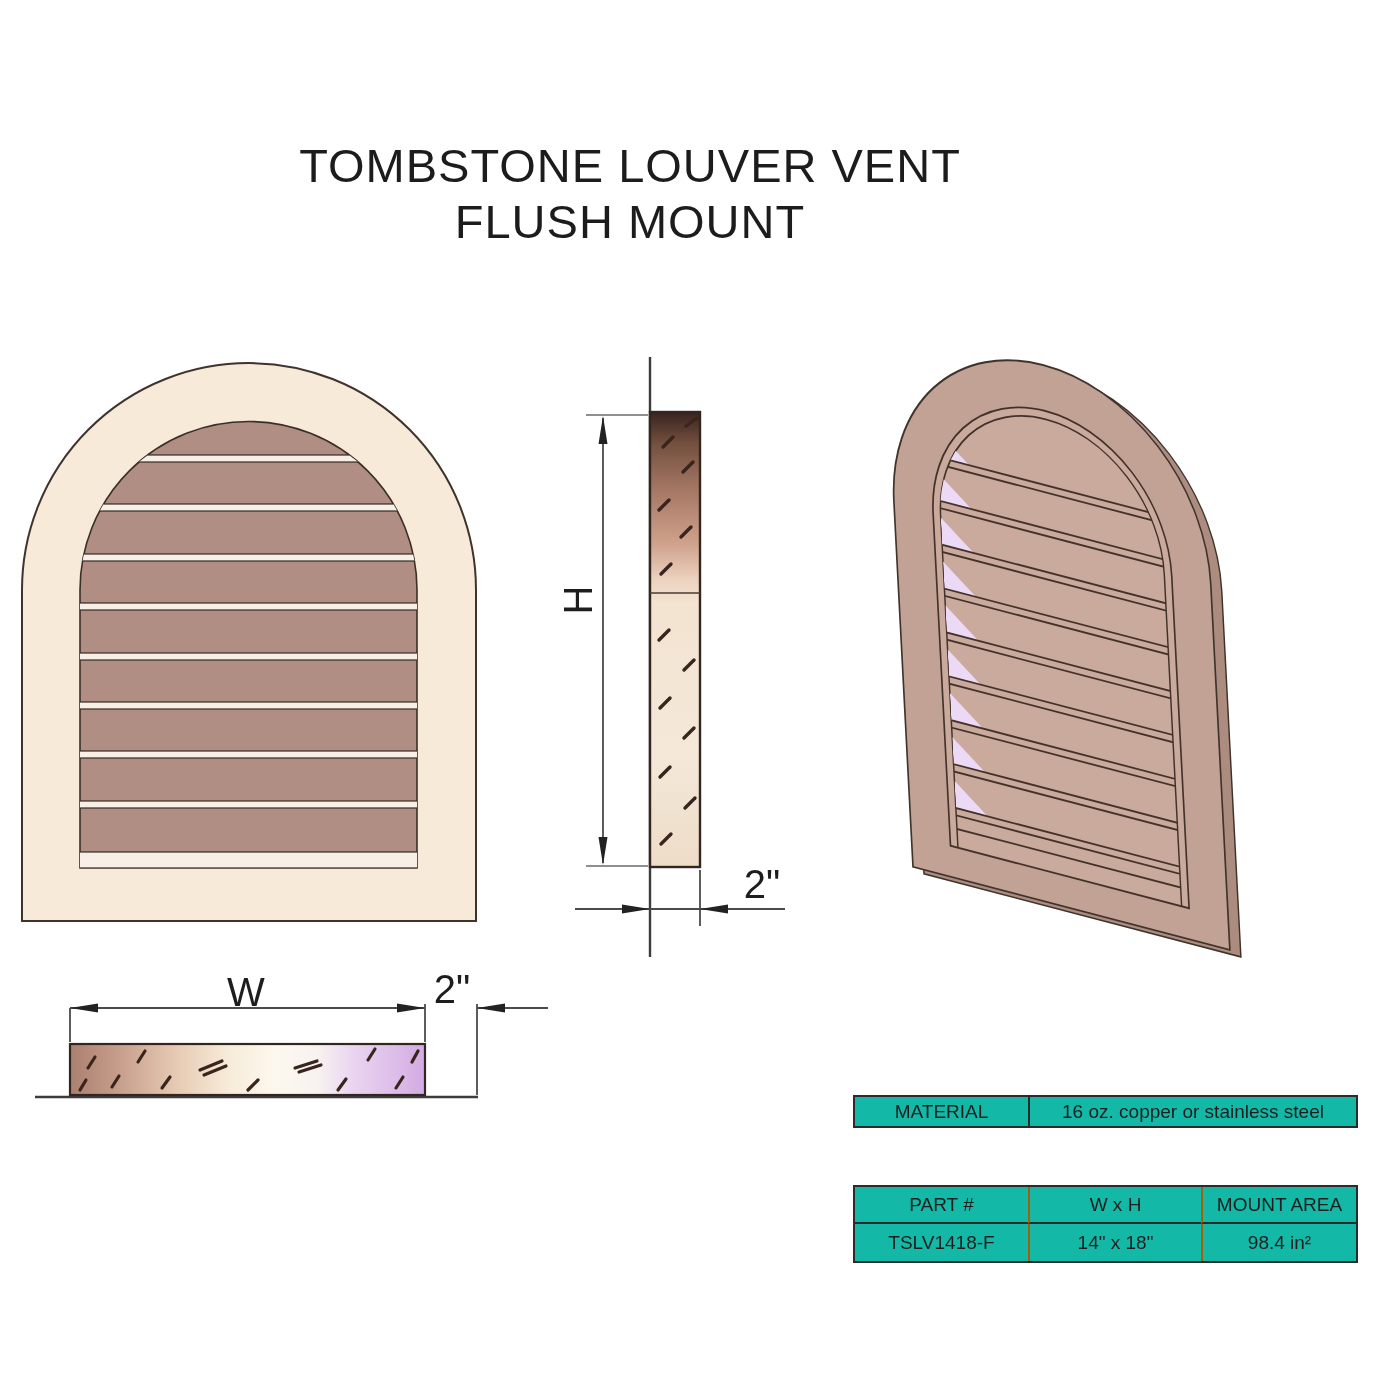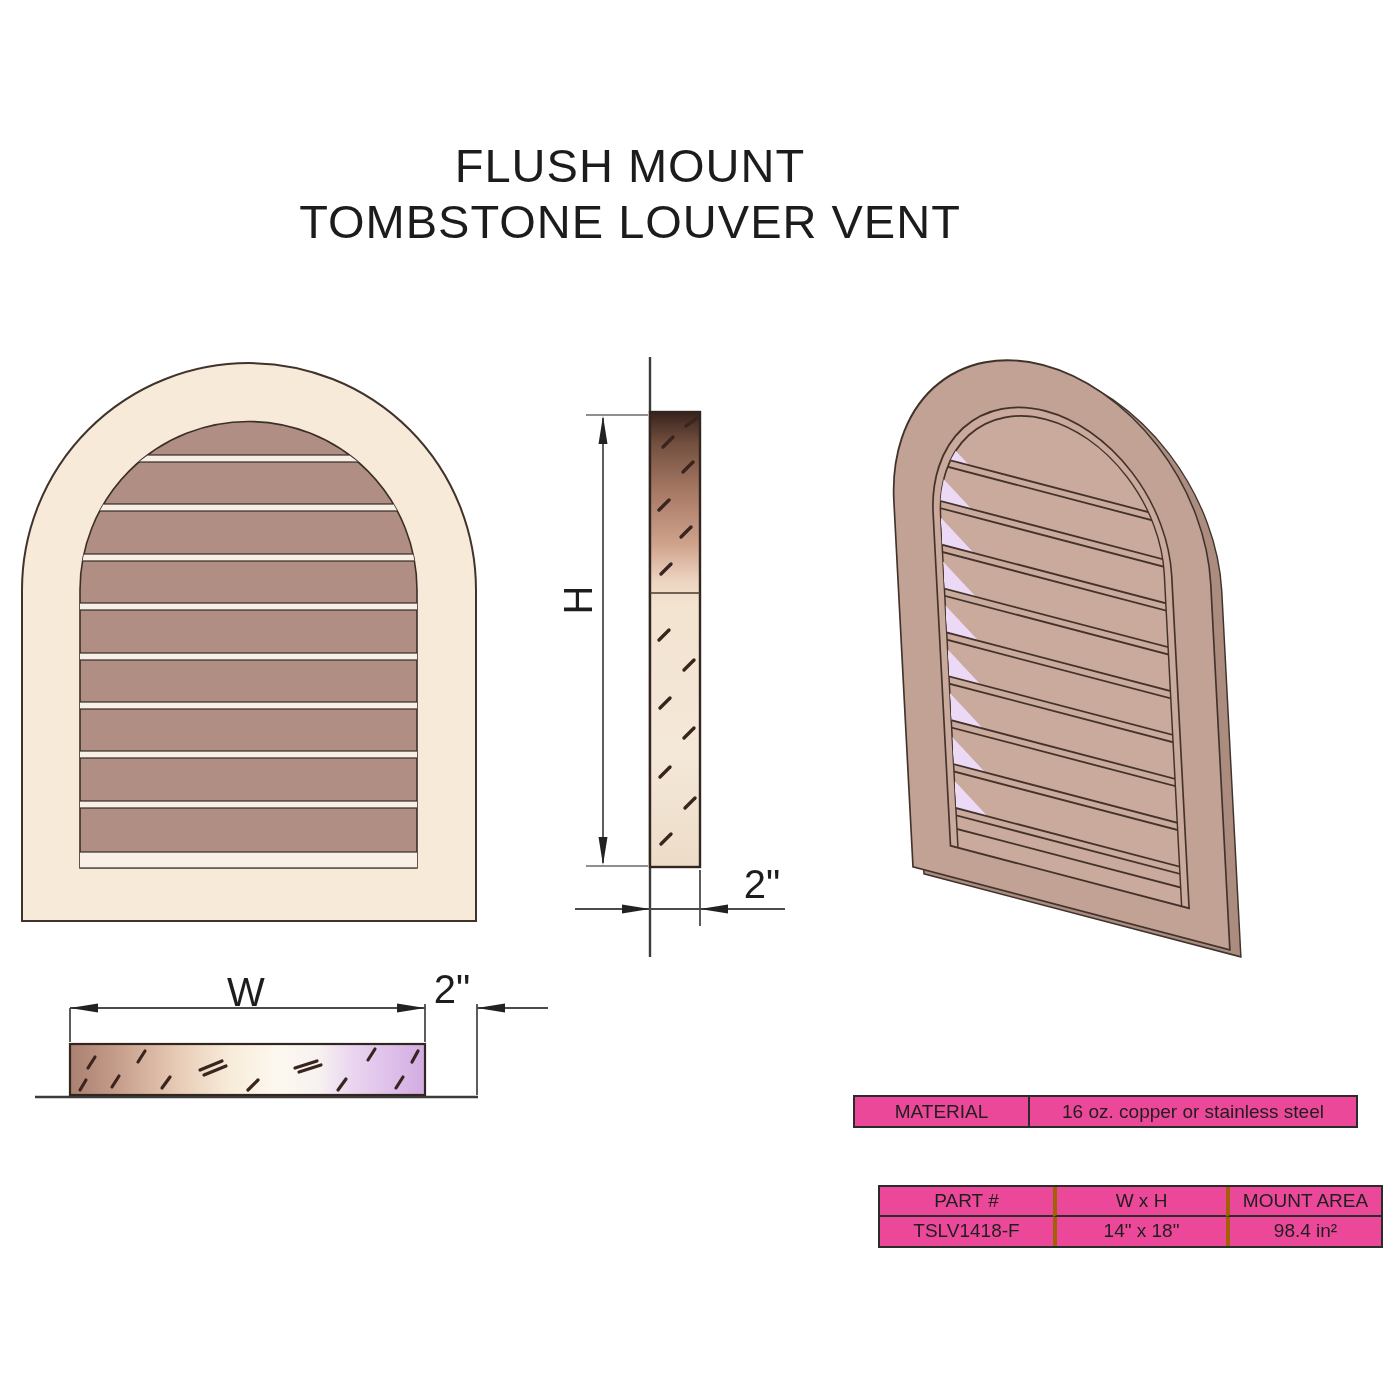--- a/index.html
+++ b/index.html
@@ -1,42 +1,42 @@
 <!DOCTYPE html>
 <html><head>
 <meta charset="utf-8">
 <style>
   html,body{margin:0;padding:0;background:#ffffff;}
   #stage{position:relative;width:1400px;height:1400px;background:#ffffff;overflow:hidden;
          font-family:"Liberation Sans", sans-serif;}
   #drawing{position:absolute;left:0;top:0;}
   .title{position:absolute;left:0;top:138px;width:1260px;text-align:center;
          font-size:47px;line-height:56px;color:#1c1c1c;letter-spacing:1px;font-weight:500;}
-  .tbl{position:absolute;border:2px solid #2b2b2b;box-sizing:border-box;background:#ec4899;
+  .tbl{position:absolute;border:2px solid #2b2b2b;box-sizing:border-box;background:#14b8a6;
        color:#1e1e1e;font-size:19px;}
   .tbl .cell{display:flex;align-items:center;justify-content:center;box-sizing:border-box;
        white-space:nowrap;}
   #material-table{left:853px;top:1095px;width:505px;height:33px;display:grid;
        grid-template-columns:173px 1fr;}
   #material-table .cell + .cell{border-left:2px solid #2b2b2b;text-align:center;}
-  #spec-table{left:853px;top:1185px;width:505px;height:63px;display:grid;
-       grid-template-columns:173px 173px 1fr;grid-template-rows:1fr 1fr;margin-left:25px;}
-  #spec-table .cell{border-left:4px solid #a16207;}
+  #spec-table{left:853px;top:1185px;width:505px;height:78px;display:grid;
+       grid-template-columns:173px 173px 1fr;grid-template-rows:1fr 1fr;}
+  #spec-table .cell{border-left:2px solid #a16207;}
   #spec-table .cell.c0{border-left:none;}
   #spec-table .cell.hdr{border-bottom:2px solid #2b2b2b;}
   .dimtext{font-size:40px;fill:#1d1d1d;}
 </style>
 </head>
 <body>
 
 <div id="stage">
 
   <div class="title">
+    <div>TOMBSTONE LOUVER VENT</div>
     <div>FLUSH MOUNT</div>
-    <div>TOMBSTONE LOUVER VENT</div>
   </div>
 
   <svg id="drawing" width="1400" height="1400" viewBox="0 0 1400 1400">
     <defs>
       <clipPath id="frontInner">
         <path d="M 80 868 L 80 590 A 168.5 168.5 0 0 1 417 590 L 417 868 Z"></path>
       </clipPath>
       <clipPath id="isoClip">
         <path d="M 50 484 L 50 172 A 120 120 0 0 1 290 172 L 290 484 Z"></path>
       </clipPath>

